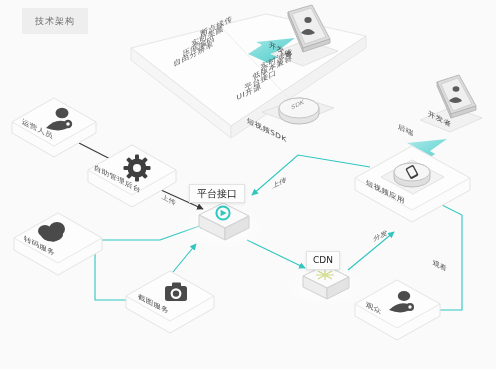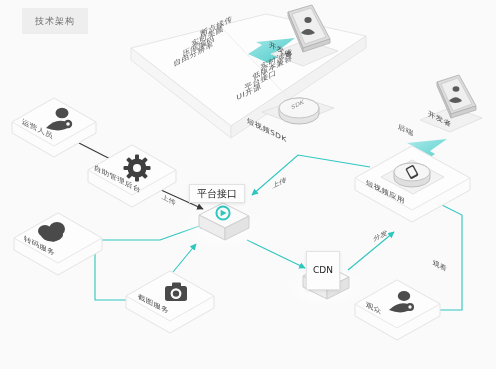--- a/index.html
+++ b/index.html
@@ -53,21 +53,21 @@
   .pill{
     position:absolute;
     background:#fdfdfd;
     border:1px solid #e3e3e3;
     box-shadow:0 1px 3px rgba(0,0,0,.09);
     padding:2px 7px;
     font-size:10px;color:#222;
     white-space:nowrap;
     line-height:13px;
   }
-  .pill.small{font-size:9px;padding:12px 6px;}
+  .pill.small{font-size:9px;padding:2px 6px;}
 </style>
 </head>
 <body>
 
 <div id="stage">
 
   <div class="tab-chip">
     <span>技术架构</span>
   </div>
 

